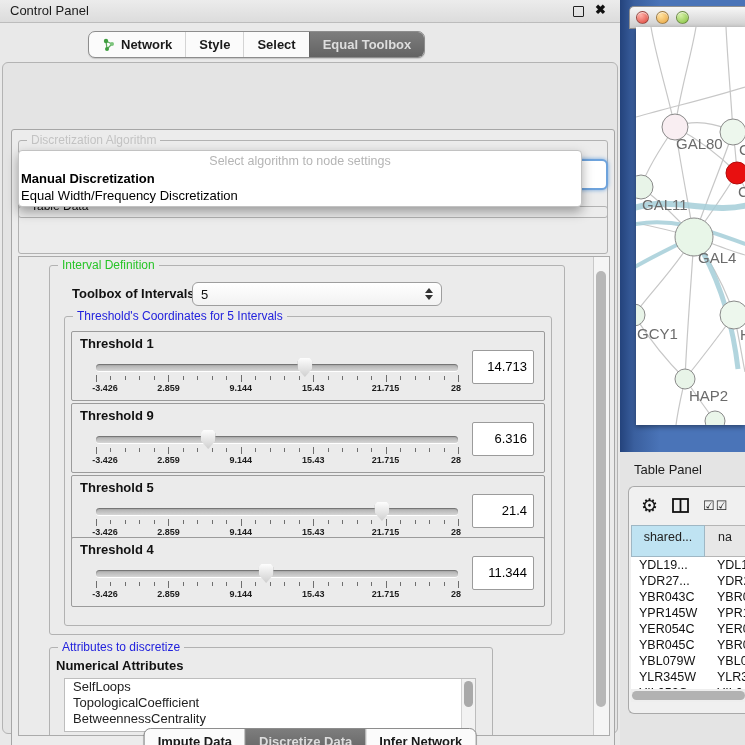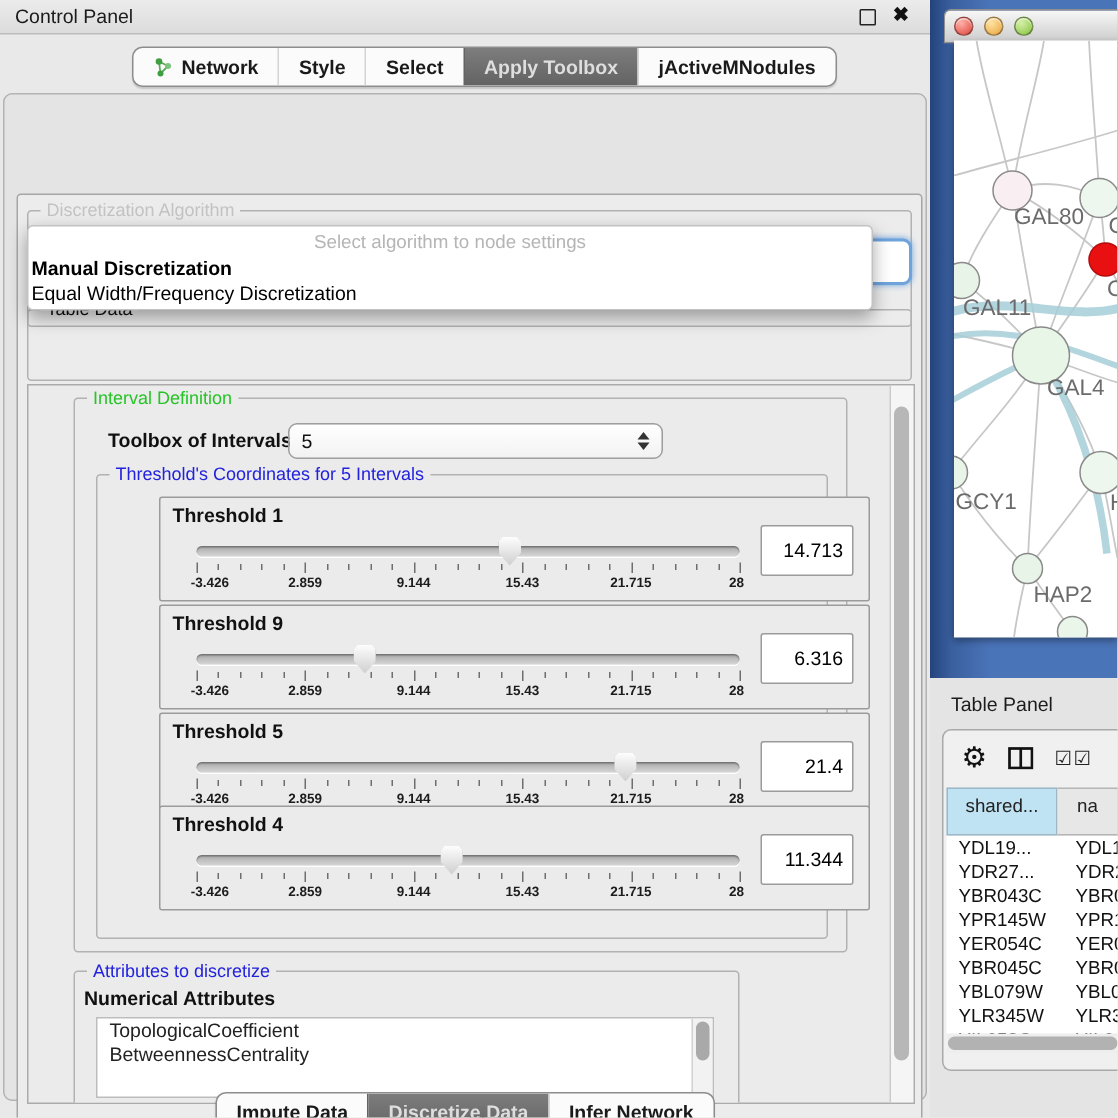--- a/index.html
+++ b/index.html
@@ -61,21 +61,21 @@
   .vthumb{position:absolute;left:2px;width:10px;background:#b7b7b7;border-radius:6px;}
   #main-vscroll{right:0;}
   #main-vscroll .vthumb{top:14px;height:436px;}
 
   #interval-group{left:30px;top:8px;width:514px;height:368px;background:#ebebeb;}
   #interval-group>.gtitle,#thresholds-group>.gtitle,#attr-group>.gtitle{background:#ebebeb;}
   #intervals-label{position:absolute;left:22px;top:20px;font-size:13px;font-weight:bold;color:#111;}
   #intervals-spinner{left:142px;top:16px;width:248px;height:22px;}
   #thresholds-group{position:absolute;left:14px;top:50px;width:486px;height:308px;}
 
-  .th-box{position:absolute;left:6px;width:472px;height:68px;border:1px solid #9b9b9b;border-radius:2px;background:#ebebeb;margin-left:35px;}
+  .th-box{position:absolute;left:6px;width:472px;height:68px;border:1px solid #9b9b9b;border-radius:2px;background:#ebebeb;}
   .th-title{position:absolute;left:8px;top:4px;font-size:13px;font-weight:bold;color:#111;}
   .slider{position:absolute;left:24px;top:24px;width:362px;height:40px;}
   .track{position:absolute;left:0;right:0;top:8px;height:7px;border-radius:4px;
          background:linear-gradient(#a9a9a9,#d6d6d6);box-shadow:inset 0 1px 1px rgba(0,0,0,.35),0 1px 0 #fff;}
   .thumb{position:absolute;top:2px;width:15px;height:19px;transform:translateX(-50%);
          background:linear-gradient(#fdfdfd,#cfcfcf);
          clip-path:polygon(18% 0,82% 0,100% 18%,100% 55%,50% 100%,0 55%,0 18%);
          filter:drop-shadow(0 0 1px #777);}
   .ticks{position:absolute;left:0;right:0;top:19px;height:8px;}
   .tick{position:absolute;top:1px;width:1px;height:4px;background:#6e6e6e;}
@@ -155,24 +155,21 @@
           </svg>
           <span>Network</span>
         </div>
         <div class="tab">
           <span>Style</span>
         </div>
         <div class="tab">
           <span>Select</span>
         </div>
         <div class="tab selected">
-          <span>Apply Toolbox</span>
-        </div>
-        <div class="tab">
-          <span>jActiveMNodules</span>
+          <span>Equal Toolbox</span>
         </div>
       </div>
 
     <div id="cp-wrapper">
       <div id="main-panel">
 
         <div id="algo-group" class="group">
           <span class="gtitle ghost">Discretization Algorithm</span>
         </div>
 
@@ -380,20 +377,21 @@
               </div>
           </div>
 
           <div id="attr-group" class="group">
             <span class="gtitle blue">Attributes to discretize</span>
             <span id="attr-subtitle">Numerical Attributes</span>
             <div id="attr-list">
               <div id="attr-vscroll" class="vscrollbar">
                   <div class="vthumb"></div>
                 </div>
+            <div class="attr-item">SelfLoops</div>
                 <div class="attr-item">TopologicalCoefficient</div>
                 <div class="attr-item">BetweennessCentrality</div>
               </div>
           </div>
 
           <div id="main-vscroll" class="vscrollbar">
               <div class="vthumb"></div>
             </div>
         </div>
 

